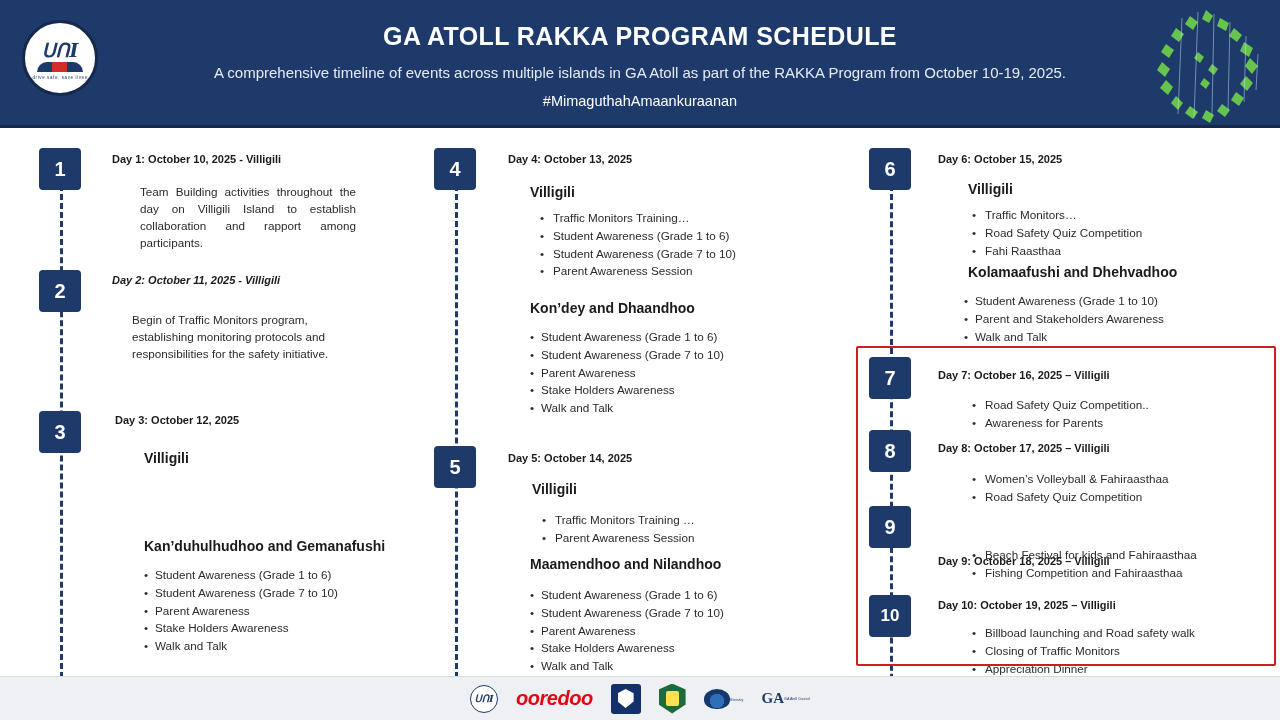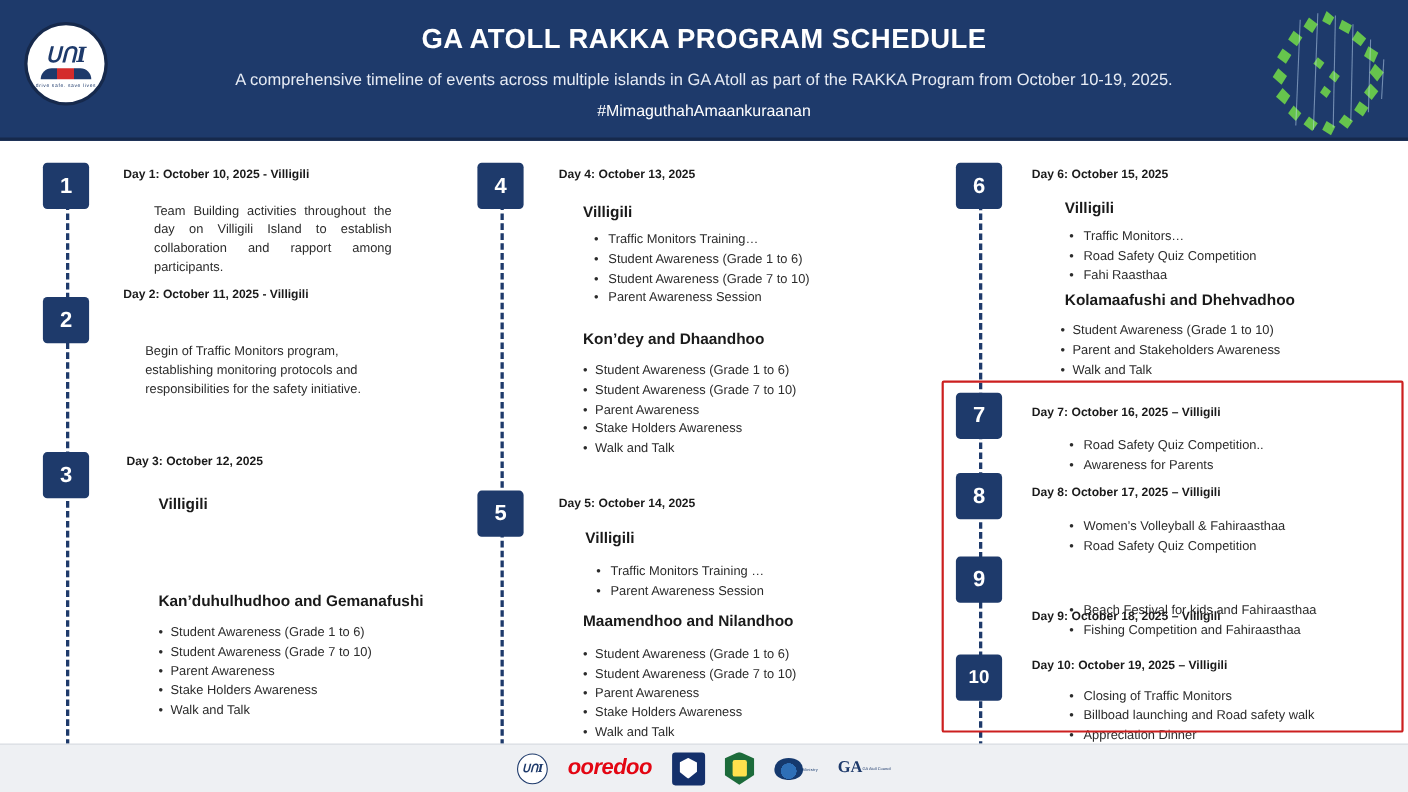--- a/index.html
+++ b/index.html
@@ -302,21 +302,21 @@
   <div class="columns">
 
     <div class="col" id="col1">
       <div class="rail" style="left:60px; top:48px; height:520px;"></div>
 
       <div class="marker" style="left:39px; top:20px;">1</div>
       <div class="day-title" style="left:112px; top:25px;">Day 1: October 10, 2025 - Villigili</div>
       <div class="para" style="left:140px; top:56px; width:216px;">Team Building activities throughout the day on Villigili Island to establish collaboration and rapport among participants.</div>
 
       <div class="marker" style="left:39px; top:142px;">2</div>
-      <div class="day-title" style="left:112px; top:134px;">Day 2: October 11, 2025 - Villigili</div>
+      <div class="day-title" style="left:112px; top:146px;font-style:italic;">Day 2: October 11, 2025 - Villigili</div>
       <div class="para" style="left:132px; top:184px; width:212px; text-align:left;">Begin of Traffic Monitors program, establishing monitoring protocols and responsibilities for the safety initiative.</div>
 
       <div class="marker" style="left:39px; top:283px;">3</div>
       <div class="day-title" style="left:115px; top:286px;">Day 3: October 12, 2025</div>
 
       <div class="island-head" style="left:144px; top:322px;">Villigili</div>
 
       <div class="island-head" style="left:144px; top:410px;">Kan’duhulhudhoo and Gemanafushi</div>
       <ul class="bullets" style="left:144px; top:438px;">
         <li>Student Awareness (Grade 1 to 6)</li>
@@ -408,22 +408,22 @@
       <div class="marker" style="left:19px; top:378px;">9</div>
       <div class="day-title" style="left:88px; top:408px;margin-top:19px;">Day 9: October 18, 2025 – Villigili</div>
       <ul class="bullets dotgap" style="left:122px; top:418px;">
         <li>Beach Festival for kids and Fahiraasthaa</li>
         <li>Fishing Competition  and Fahiraasthaa</li>
       </ul>
 
       <div class="marker small-num" style="left:19px; top:467px;">10</div>
       <div class="day-title" style="left:88px; top:471px;">Day 10: October 19, 2025 – Villigili</div>
       <ul class="bullets dotgap" style="left:122px; top:496px;">
+        <li>Billboad launching and Road safety walk</li>
         <li>Closing of Traffic Monitors</li>
-        <li>Billboad launching and Road safety walk</li>
         <li>Appreciation Dinner</li>
       </ul>
     </div>
   </div>
 
   <div class="footer">
     <div class="f-logo">
       <div class="f-circle">ᑌᑎI</div>
     </div>
     <div class="f-logo f-ooredoo">ooredoo</div>

